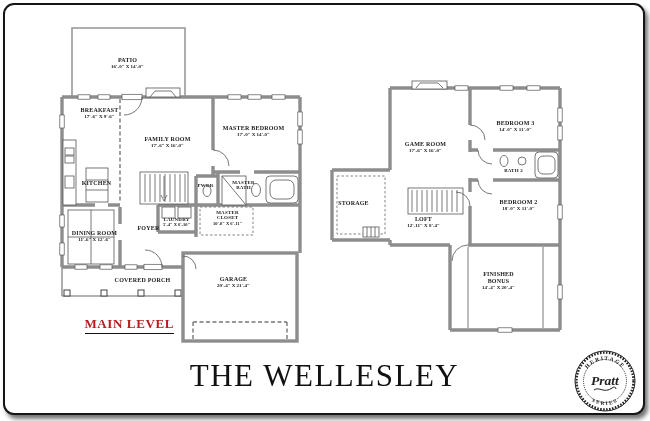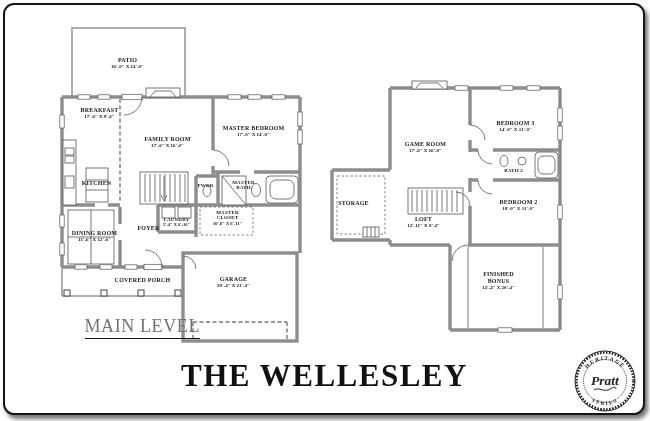--- a/index.html
+++ b/index.html
@@ -16,24 +16,24 @@
   .dash{stroke:#777;stroke-width:1.4;fill:none;stroke-dasharray:4 2.5}
   .dashthin{stroke:#666;stroke-width:.8;fill:none;stroke-dasharray:2.5 2}
   .win{fill:#fff;stroke:#555;stroke-width:.7}
   .post{fill:#fff;stroke:#444;stroke-width:1}
   .hatch{stroke:#444;stroke-width:.7;fill:none}
   .lbl{position:absolute;transform:translate(-50%,-50%);text-align:center;color:#1a1a1a;line-height:1.18}
   .lbl .nm{font-weight:bold;font-size:6px;letter-spacing:.2px}
   .lbl .dm{font-weight:bold;font-size:5px}
   .lbl.small .nm{font-size:5px}
   .lbl.small .dm{font-size:4.5px}
-  .heading{position:absolute;font-weight:normal;font-size:18px;letter-spacing:.6px;color:#737373;
+  .heading{position:absolute;font-weight:bold;font-size:13px;letter-spacing:.6px;color:#b91c1c;
            border-bottom:1.6px solid #111;padding-bottom:1px;white-space:nowrap}
   .title{position:absolute;left:325px;top:376px;transform:translate(-50%,-50%);font-size:31px;
-         font-weight:bold;letter-spacing:1.5px;color:#111;white-space:nowrap}
+         font-weight:normal;letter-spacing:1.5px;color:#111;white-space:nowrap}
   .logo{position:absolute;left:570px;top:346px}
   .logo text{fill:#222;font-family:"Liberation Serif",serif}
 </style>
 </head>
 <body>
 
 <div class="card">
  <div class="inner">
 
   <svg class="plan" width="650" height="421" viewBox="0 0 650 421">

